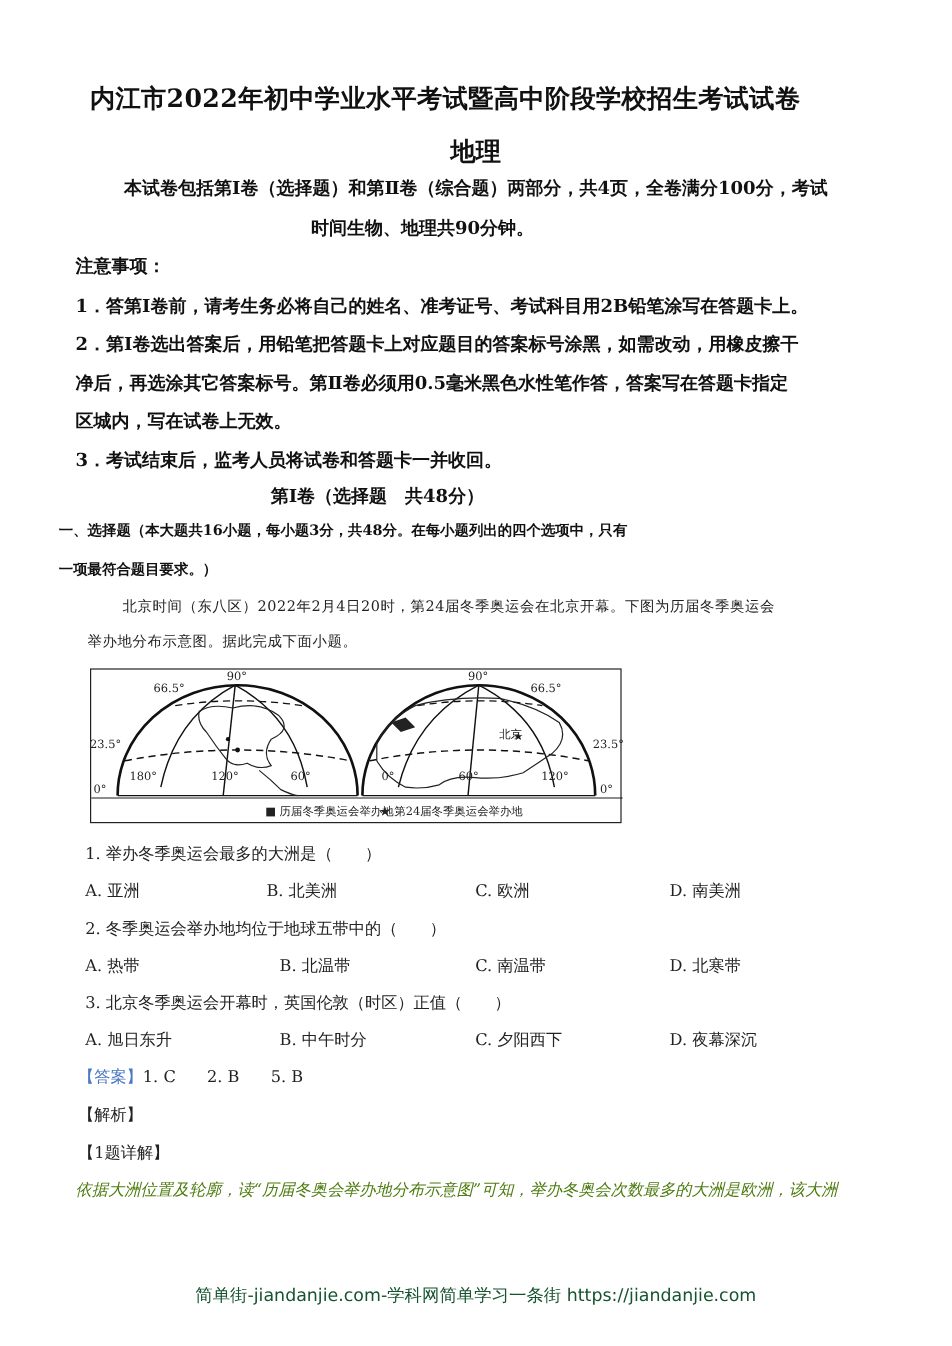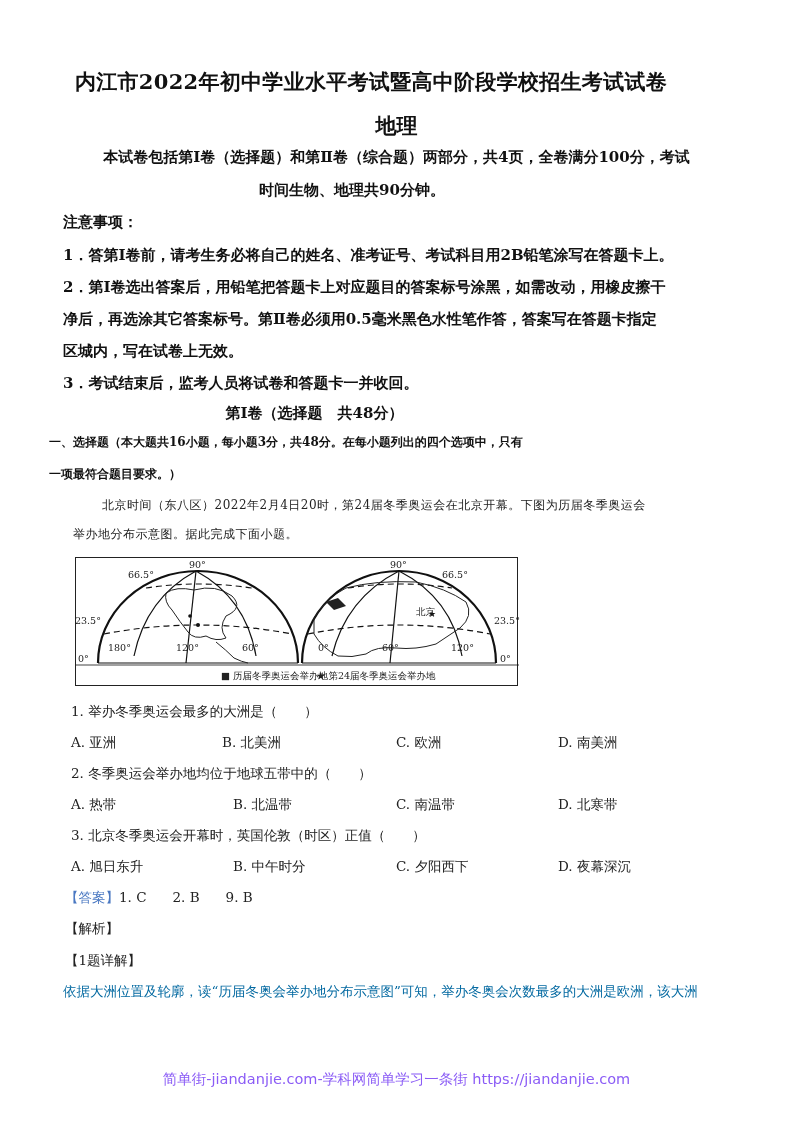--- a/index.html
+++ b/index.html
@@ -11,22 +11,22 @@
   .intro1 { top:148px; left:0; width:793px; text-align:center; font-size:15px; font-weight:bold; }
   .intro2 { top:181px; left:0; width:704px; text-align:center; font-size:15px; font-weight:bold; }
   .bold15 { font-size:15px; font-weight:bold; left:63px; }
   .sec { left:0; width:629px; text-align:center; font-size:15px; font-weight:bold; }
   .q-head { font-size:12px; font-weight:bold; left:49px; }
   .passage { font-size:12px; color:#222; letter-spacing:0.5px; }
   .q { font-size:13.5px; left:71px; color:#222; }
   .opt { font-size:13.5px; color:#222; }
   .blue { color:#4a78c2; }
   .ans { font-size:13.5px; left:65px; color:#222; }
-  .body-text { font-size:13.5px; left:63px; color:#0369a1; }
-  .footer { top:1070px; left:0; width:793px; text-align:center; font-family:"DejaVu Sans", "Liberation Sans", sans-serif; font-size:14.5px; color:#8b5cf6; }
+  .body-text { font-size:13.5px; left:63px; color:#4d7c0f;font-style:italic; }
+  .footer { top:1070px; left:0; width:793px; text-align:center; font-family:"DejaVu Sans", "Liberation Sans", sans-serif; font-size:14.5px; color:#14532d; }
   .map { position:absolute; left:75px; top:557px; width:443px; height:129px; border:1.5px solid #222; box-sizing:border-box; background:#fff; }
   .map svg { position:absolute; left:0; top:0; }
   .maplbl { position:absolute; font-size:9.5px; color:#222; white-space:nowrap; }
 </style>
 </head>
 <body>
 
 <div class="abs title">内江市2022年初中学业水平考试暨高中阶段学校招生考试试卷</div>
 <div class="abs subject">地理</div>
 <div class="abs intro1">本试卷包括第Ⅰ卷（选择题）和第Ⅱ卷（综合题）两部分，共4页，全卷满分100分，考试</div>
@@ -106,19 +106,19 @@
 <div class="abs opt" style="top:796px; left:396px;">C. 南温带</div>
 <div class="abs opt" style="top:796px; left:558px;">D. 北寒带</div>
 
 <div class="abs q" style="top:827px;">3. 北京冬季奥运会开幕时，英国伦敦（时区）正值（　　）</div>
 <div class="abs opt" style="top:858px; left:71px;">A. 旭日东升</div>
 <div class="abs opt" style="top:858px; left:233px;">B. 中午时分</div>
 <div class="abs opt" style="top:858px; left:396px;">C. 夕阳西下</div>
 <div class="abs opt" style="top:858px; left:558px;">D. 夜幕深沉</div>
 
 <div class="abs ans" style="top:889px;">
-  <span class="blue">【答案】</span><span>1. C</span><span style="display:inline-block;width:26px"></span><span>2. B</span><span style="display:inline-block;width:26px"></span><span>9. B</span>
+  <span class="blue">【答案】</span><span>1. C</span><span style="display:inline-block;width:26px"></span><span>2. B</span><span style="display:inline-block;width:26px"></span><span>5. B</span>
 </div>
 <div class="abs ans blue" style="top:920px;">【解析】</div>
 <div class="abs ans" style="top:952px;">【1题详解】</div>
 <div class="abs body-text" style="top:983px;">依据大洲位置及轮廓，读“历届冬奥会举办地分布示意图”可知，举办冬奥会次数最多的大洲是欧洲，该大洲</div>
 
 <div class="abs footer">简单街-jiandanjie.com-学科网简单学习一条街 https://jiandanjie.com</div>
 
 </body></html>

